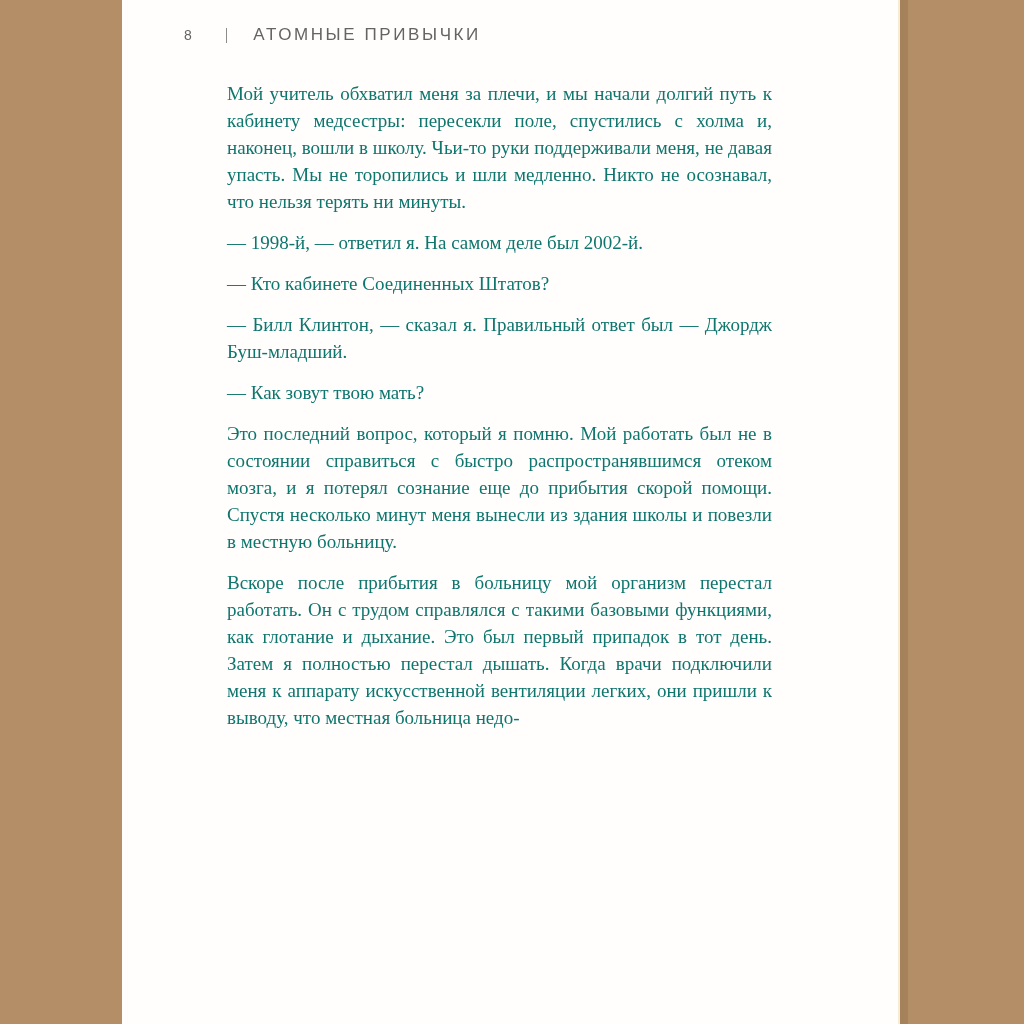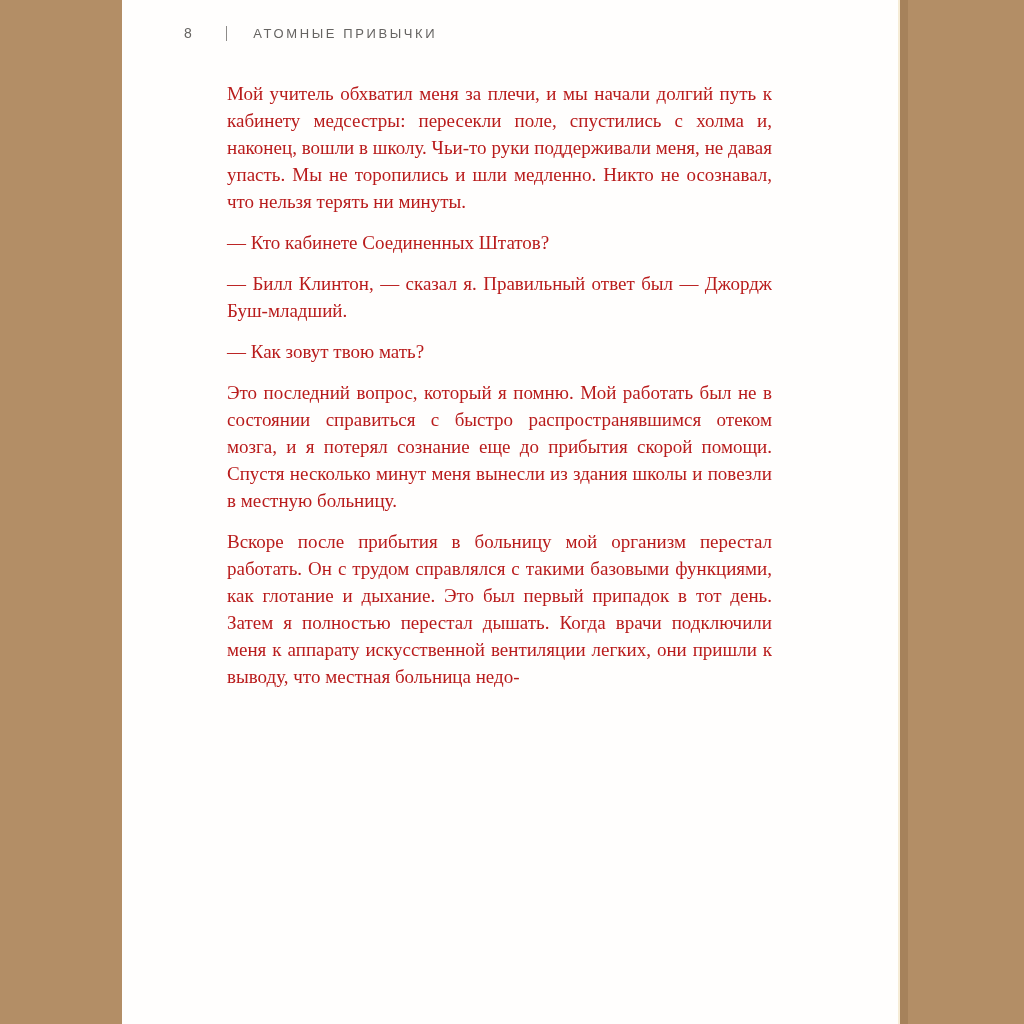--- a/index.html
+++ b/index.html
@@ -40,52 +40,53 @@
     letter-spacing: 1px;
   }
   .header-divider {
     width: 1.5px;
     height: 15px;
     background: #8d8b89;
     margin-left: 33px;
     margin-right: 26px;
   }
   .book-title {
-    font-size: 13px;
+    font-size: 17px;
     letter-spacing: 2.6px;
     font-weight: 400;
     text-align: center;
   }
   .content {
     position: absolute;
     top: 80px;
     left: 105px;
     width: 545px;
     font-family: "Liberation Serif", serif;
     font-size: 19px;
     line-height: 27px;
-    color: #b91c1c;
+    color: #0f766e;
     text-align: justify;
   }
   .content p {
     margin: 0 0 14px 0;
   }
 </style>
 </head>
 <body>
 
 <div class="canvas">
   <div class="page">
     <div class="header">
       <span class="page-number">8</span>
       <span class="header-divider"></span>
       <span class="book-title">АТОМНЫЕ ПРИВЫЧКИ</span>
     </div>
     <div class="content" id="paragraphs">
         <p>Мой учитель обхватил меня за плечи, и мы начали долгий путь к кабинету медсестры: пересекли поле, спустились с холма и, наконец, вошли в школу. Чьи-то руки поддерживали меня, не давая упасть. Мы не торопились и шли медленно. Никто не осознавал, что нельзя терять ни минуты.</p>
+        <p>— 1998-й, — ответил я. На самом деле был 2002-й.</p>
         <p>— Кто кабинете Соединенных Штатов?</p>
         <p>— Билл Клинтон, — сказал я. Правильный ответ был — Джордж Буш-младший.</p>
         <p>— Как зовут твою мать?</p>
         <p>Это последний вопрос, который я помню. Мой работать был не в состоянии справиться с быстро распространявшимся отеком мозга, и я потерял сознание еще до прибытия скорой помощи. Спустя несколько минут меня вынесли из здания школы и повезли в местную больницу.</p>
         <p>Вскоре после прибытия в больницу мой организм перестал работать. Он с трудом справлялся с такими базовыми функциями, как глотание и дыхание. Это был первый припадок в тот день. Затем я полностью перестал дышать. Когда врачи подключили меня к аппарату искусственной вентиляции легких, они пришли к выводу, что местная больница недо-</p>
       </div>
   </div>
 </div>
 
 </body></html>

